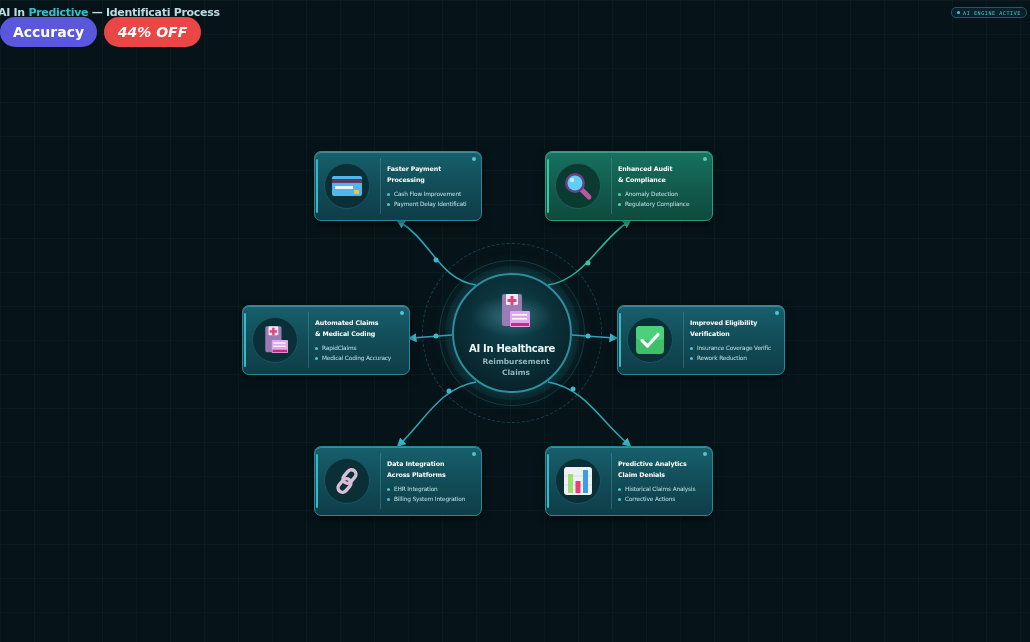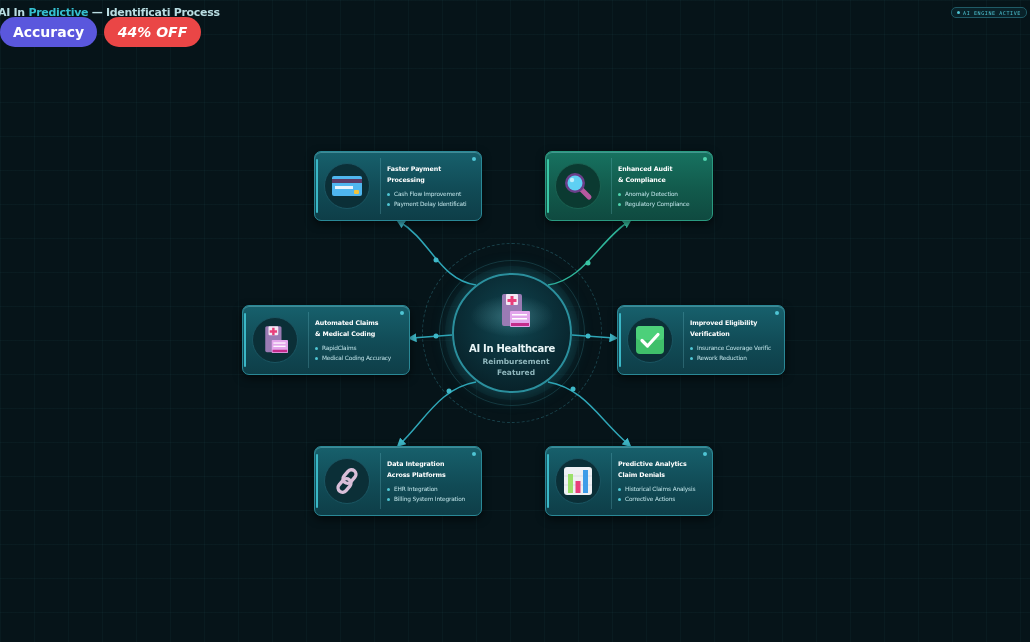--- a/index.html
+++ b/index.html
@@ -156,21 +156,21 @@
   <svg class="hub-icon" width="32" height="40" viewBox="0 0 32 40">
     <rect x="4" y="3" width="20" height="32" rx="2" fill="#9a7bb4"></rect>
     <rect x="8" y="3" width="12" height="11" rx="1" fill="#f2e8f4"></rect>
     <path d="M12.5 5h3v3h3v3h-3v3h-3v-3h-3v-3h3z" fill="#e83f7a"></path>
     <rect x="12" y="20" width="20" height="16" rx="1" fill="#e3a6ec"></rect>
     <rect x="14" y="23" width="15" height="1.5" fill="#fff"></rect>
     <rect x="14" y="27" width="15" height="1.5" fill="#fff"></rect>
     <rect x="13" y="32" width="18" height="3" fill="#c42c8c"></rect>
   </svg>
   <div class="hub-title">AI In Healthcare</div>
-  <div class="hub-sub"><span>Reimbursement</span><br><span>Featured</span></div>
+  <div class="hub-sub"><span>Reimbursement</span><br><span>Claims</span></div>
 </div>
 
 <div class="card" style="left:314px; top:151px;">
   <span class="corner-dot"></span>
   <div class="icon-wrap">
     <svg width="30" height="22" viewBox="0 0 30 22">
       <rect x="0" y="1" width="30" height="20" rx="2" fill="#4fb6ef"></rect>
       <rect x="0" y="4" width="30" height="4" fill="#5b3a66"></rect>
       <rect x="3" y="11" width="18" height="3" fill="#e8f3fb"></rect>
       <rect x="22" y="15" width="5" height="4" rx="1" fill="#f2c33a"></rect>

